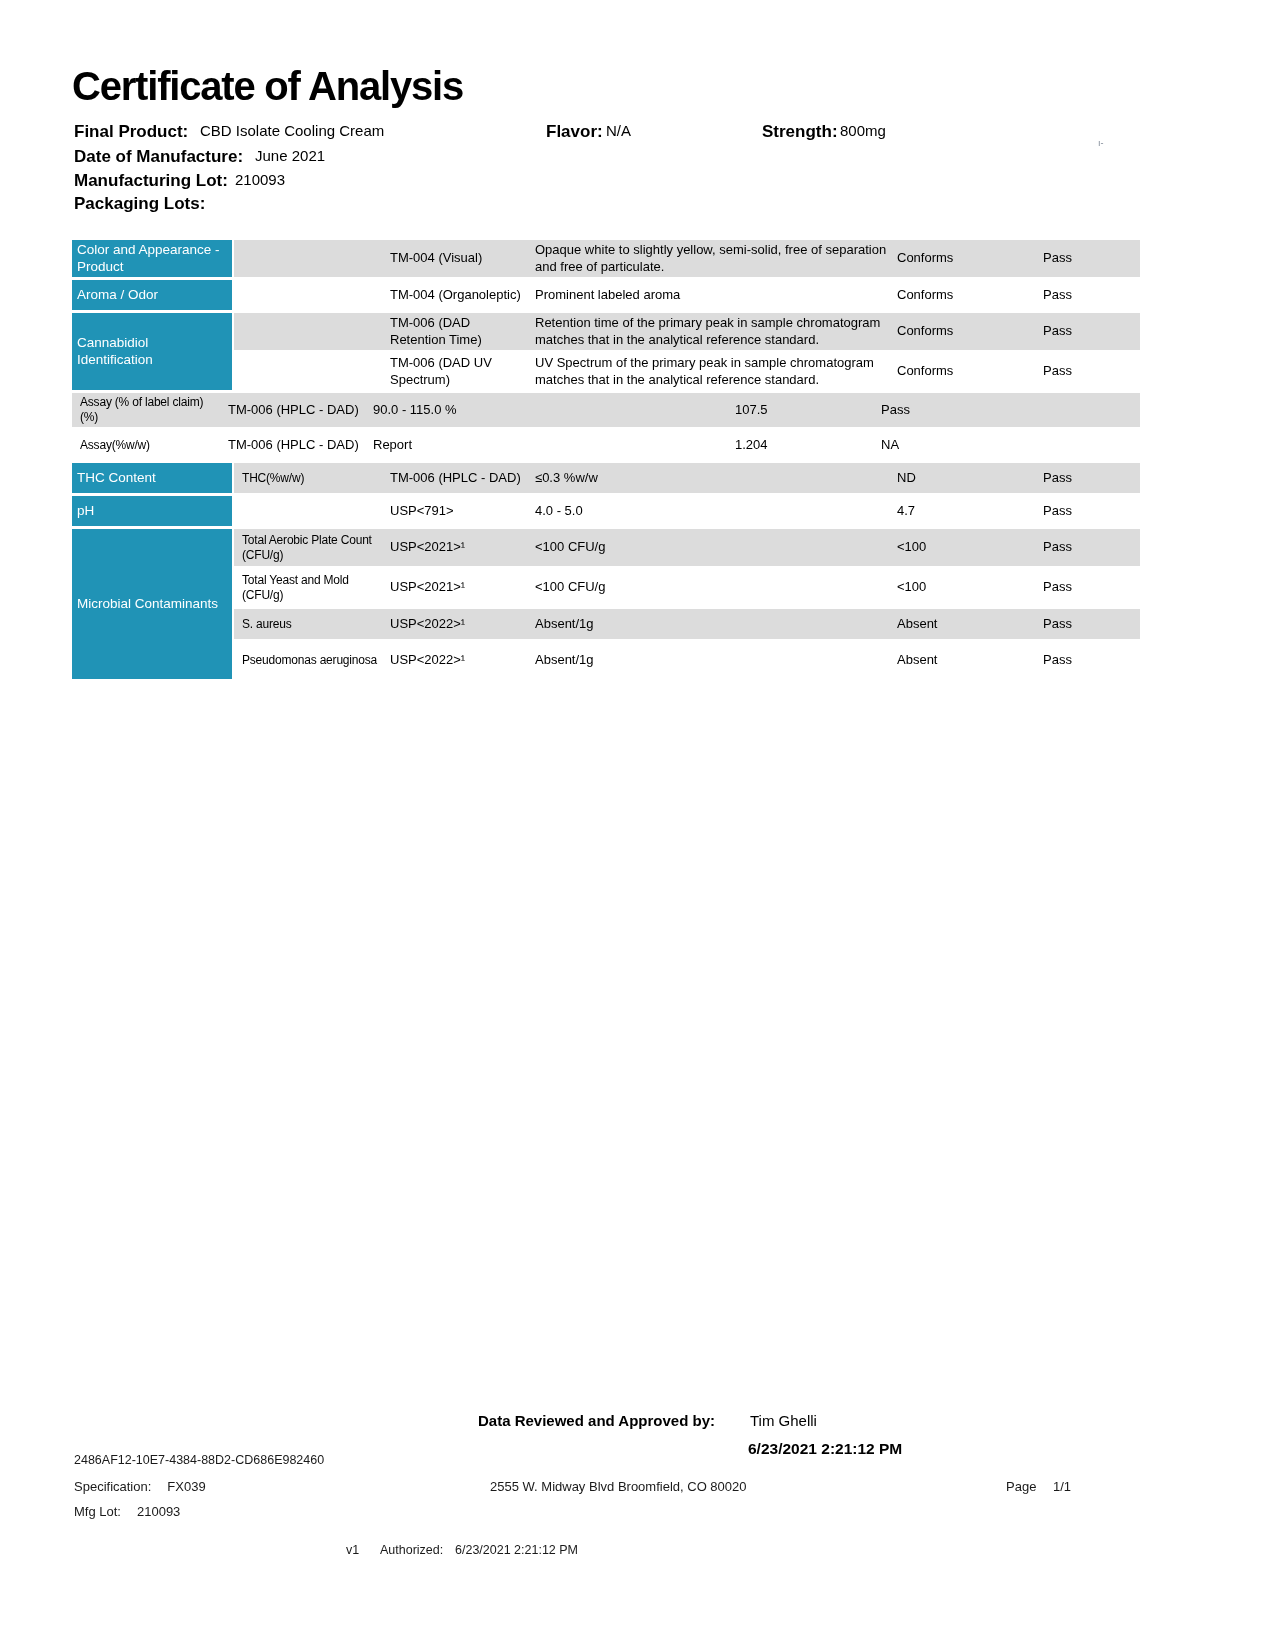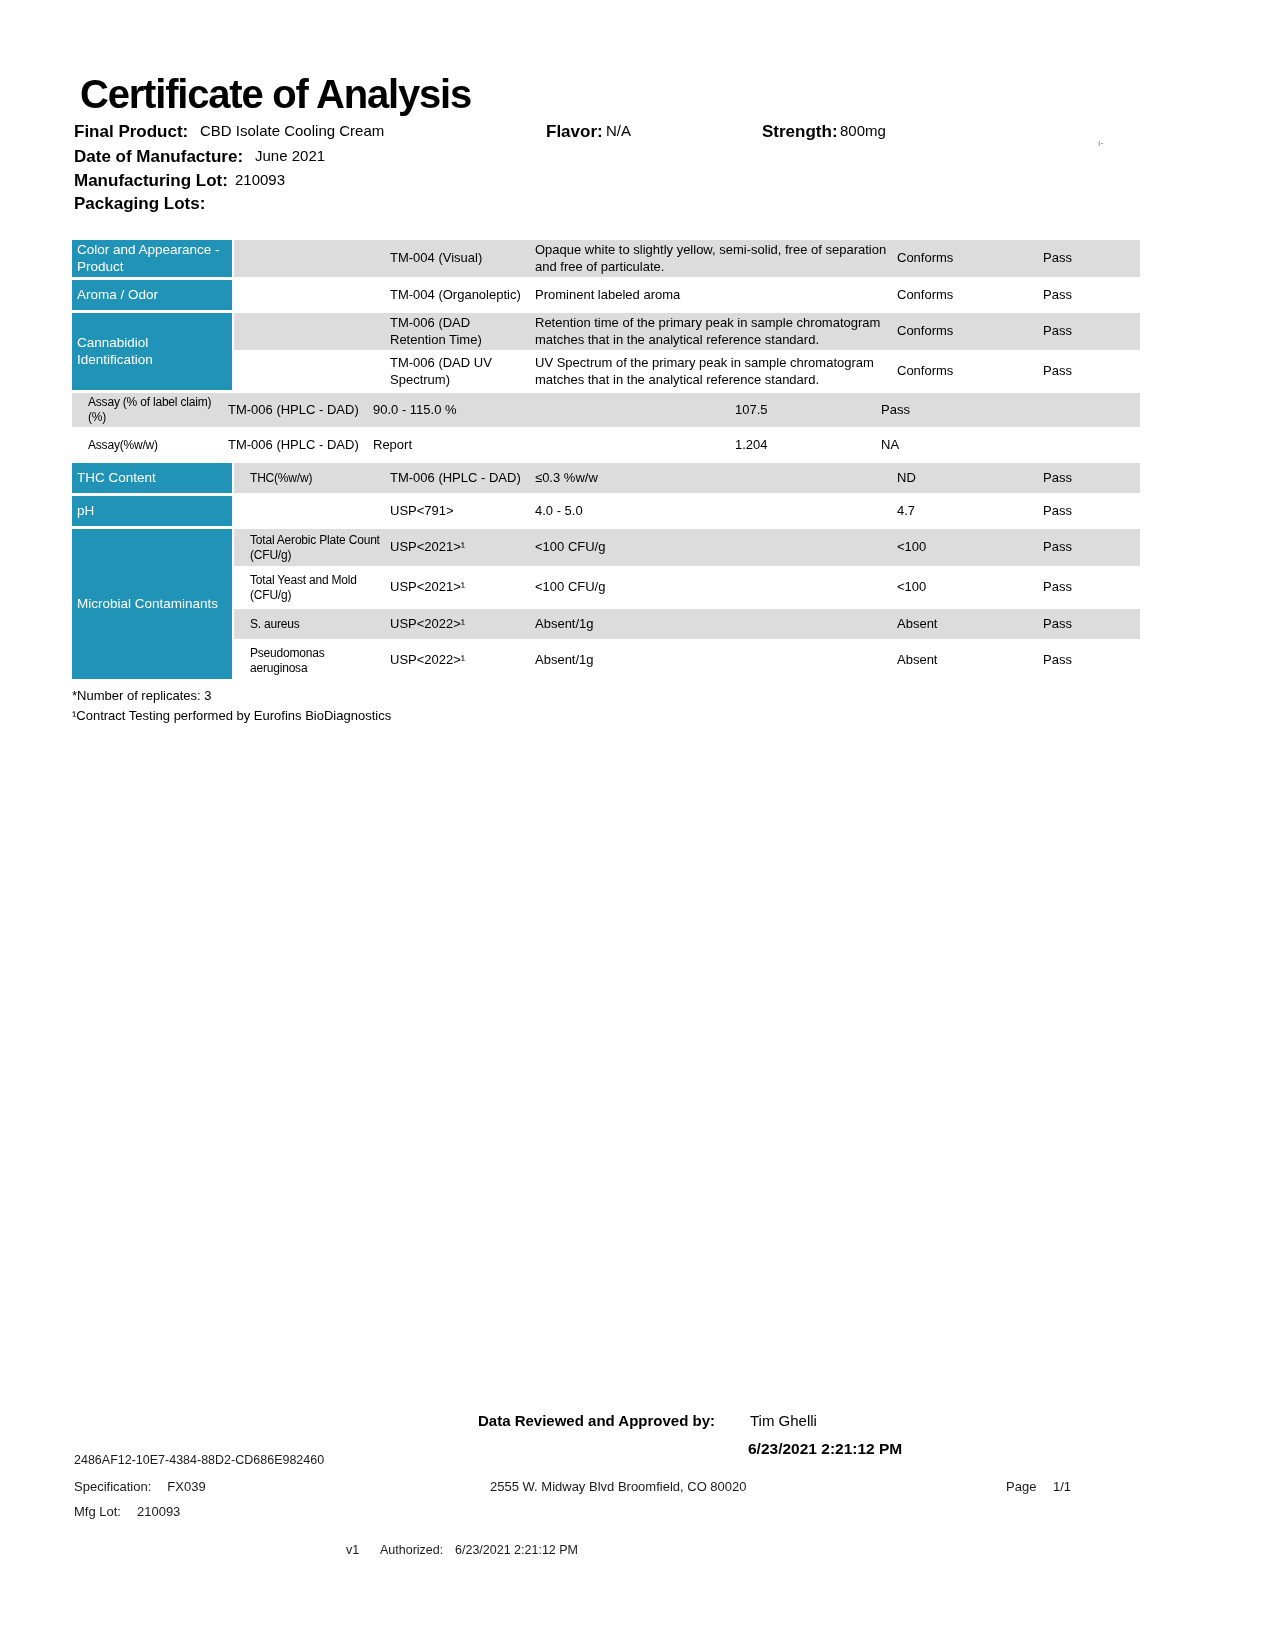--- a/index.html
+++ b/index.html
@@ -7,21 +7,21 @@
     --teal-cell:#2093B6;
     --row-gray:#DCDCDC;
   }
   html,body{margin:0;padding:0;}
   body{
     width:1275px;height:1650px;background:#ffffff;position:relative;
     font-family:"Liberation Sans", sans-serif;color:#000;
   }
   .abs{position:absolute;}
   .title{
-    position:absolute;left:72px;top:64px;margin:8px;
+    position:absolute;left:72px;top:64px;margin:0;
     font-size:40px;font-weight:bold;letter-spacing:-1.2px;color:#000;
   }
   .artifact{position:absolute;left:1098px;top:138px;font-size:9px;color:#7d8794;}
   .meta-label{font-weight:bold;font-size:17px;}
   .meta-value{font-size:15px;}
   
   .tablewrap{position:absolute;left:72px;top:240px;width:1068px;}
   .thead{
     display:grid;grid-template-columns:160px 151px 145px 362px 146px 104px;
     background:var(--teal-dark);color:#fff;font-weight:bold;font-size:14.5px;
@@ -42,21 +42,21 @@
   .rows{width:1083px;display:flex;flex-direction:column;}
   .trow{
     display:grid;grid-template-columns:151px 145px 362px 146px 102px;
     min-height:30px;align-items:center;
   }
   .trow + .trow{margin-top:3px;}
   .trow.tall{min-height:37px;}
   .gray{background:var(--row-gray);}
   .white{background:#ffffff;}
   .c{padding:2px 5px;font-size:13px;line-height:1.25;box-sizing:border-box;}
-  .c.sub{font-size:12px;letter-spacing:-0.2px;padding-left:16px;}
+  .c.sub{font-size:12px;letter-spacing:-0.2px;padding-left:8px;}
   .footnotes{margin-top:7px;font-size:13px;line-height:1.5;}
   
   .appr-label{font-weight:bold;font-size:15px;}
   .appr-name{font-weight:normal;font-size:15px;}
   .appr-date{font-weight:bold;font-size:15.5px;}
   
   .foot{font-size:13px;color:#1a1a1a;}
   .foot .val{margin-left:16px;}
   .bottomline{font-size:12.5px;color:#1a1a1a;}
 </style>
@@ -198,24 +198,20 @@
       <div class="trow white tall">
         <div class="c sub">Pseudomonas aeruginosa</div>
         <div class="c">USP&lt;2022&gt;¹</div>
         <div class="c">Absent/1g</div>
         <div class="c">Absent</div>
         <div class="c">Pass</div>
       </div>
     </div>
   </div>
 
-  <div class="footnotes">
-    <div>*Number of replicates: 3</div>
-    <div>¹Contract Testing performed by Eurofins BioDiagnostics</div>
-  </div>
 </div>
 
 <span class="abs appr-label" style="left:478px;top:1412px;">Data Reviewed and Approved by:</span>
 <span class="abs appr-name" style="left:750px;top:1412px;">Tim Ghelli</span>
 <span class="abs appr-date" style="left:748px;top:1440px;">6/23/2021 2:21:12 PM</span>
 
 <span class="abs foot" style="left:74px;top:1479px;">
   <span>Specification:</span><span class="val">FX039</span>
 </span>
 <span class="abs foot" style="left:74px;top:1504px;">

